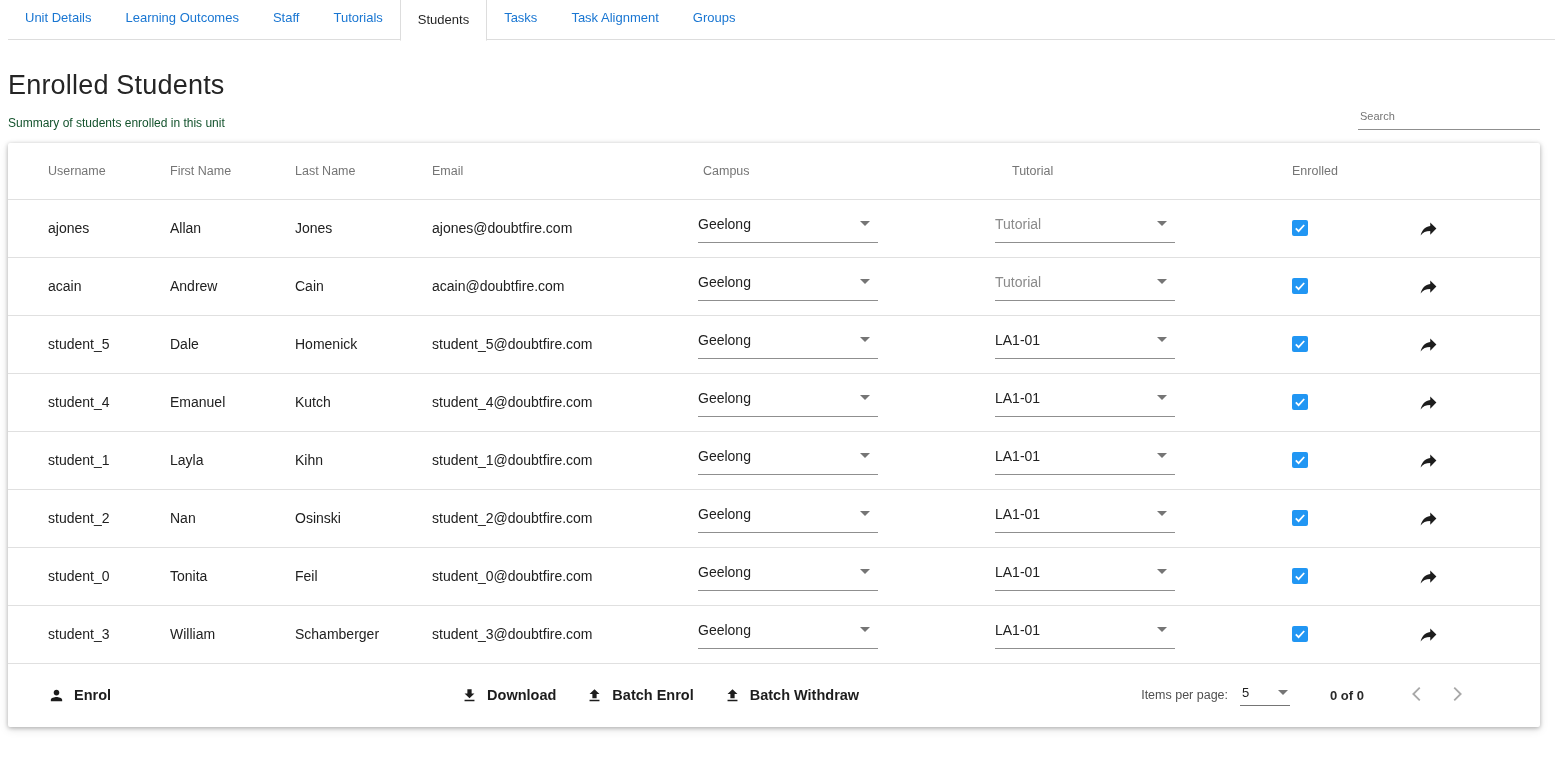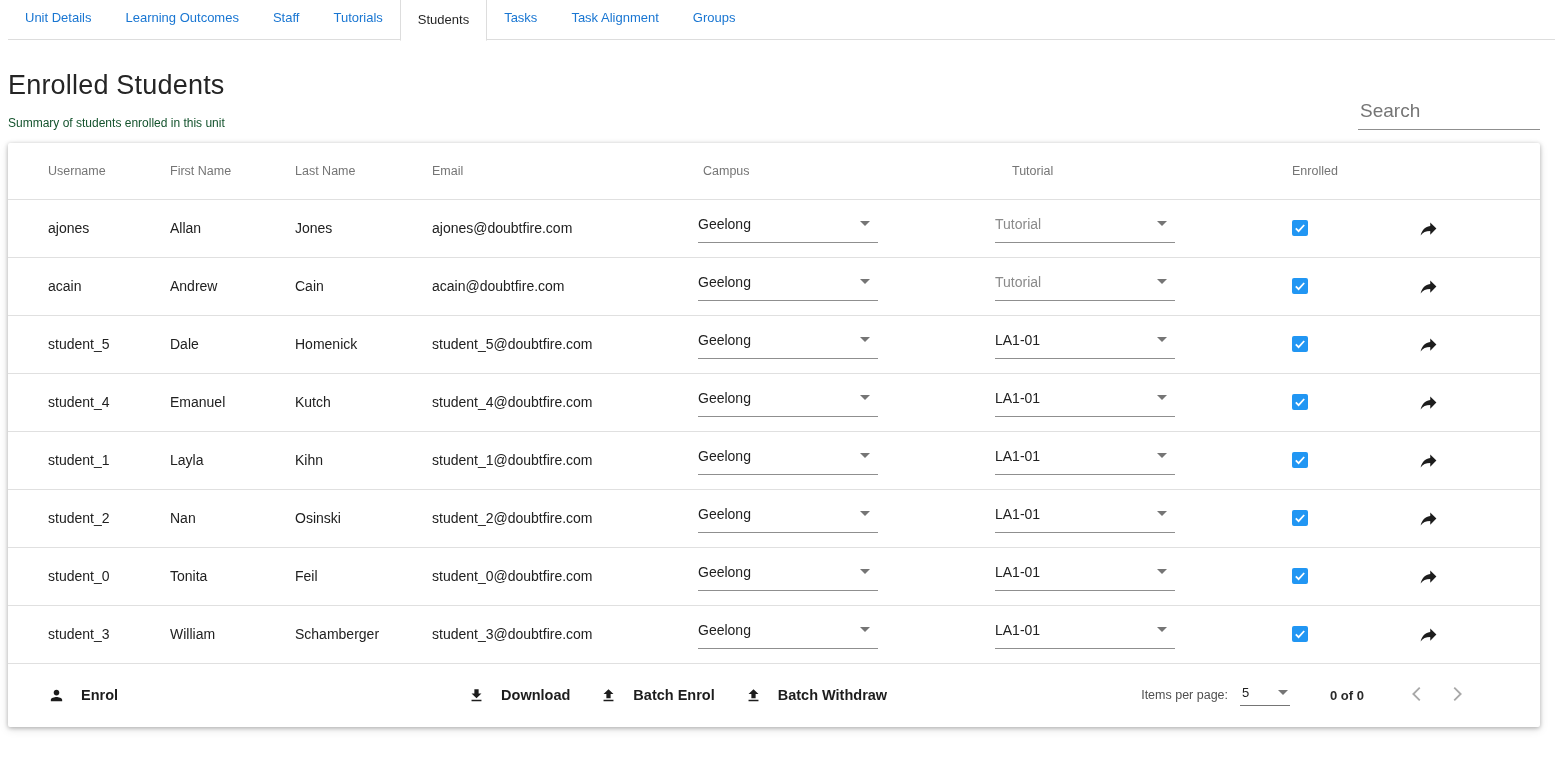--- a/index.html
+++ b/index.html
@@ -13,21 +13,21 @@
          color: var(--accent, #1976d2); text-decoration: none; cursor: pointer; position: relative; z-index: 2; }
   .tab.active { color: rgba(0,0,0,.87); background: #fff; border: 1px solid #ddd; border-bottom: 1px solid #fff;
                 border-radius: 4px 4px 0 0; margin-bottom: -1px; }
 
   
   .head-row { display: flex; justify-content: space-between; align-items: flex-end; margin: 30px 15px 0 8px; gap: 28px; }
   .page-title { font-size: 27px; font-weight: 400; color: #252525; letter-spacing: .2px; }
   .page-subtitle { font-size: 12px; color: #14532d; margin-top: 15px; }
   .search-box { width: 182px; }
   .search-input { width: 100%; border: none; border-bottom: 1px solid #8f8f8f; outline: none;
-                  font-size: 19px; color: #be185d; padding: 2px 2px 7px; background: transparent;
+                  font-size: 11px; color: #be185d; padding: 2px 2px 7px; background: transparent;
                   font-family: inherit; }
   .search-input::placeholder { color: #757575; }
 
   
   .card { margin: 13px 15px 0 8px; background: #fff; border-radius: 2px;
           box-shadow: 0 1px 4px rgba(0,0,0,.28), 0 3px 10px rgba(0,0,0,.10); }
   table { width: 100%; border-collapse: collapse; table-layout: fixed; }
   col.c1{width:162px} col.c2{width:125px} col.c3{width:137px} col.c4{width:266px}
   col.c5{width:297px} col.c6{width:297px} col.c7{width:106px} col.c8{width:142px}
   thead th { height: 56px; font-size: 12.5px; font-weight: 500; color: #757575; text-align: left;
@@ -46,21 +46,21 @@
   .tri { width: 0; height: 0; border-left: 5px solid transparent; border-right: 5px solid transparent;
          border-top: 5px solid #757575; margin-right: 8px; }
 
   .checkbox { width: 16px; height: 16px; border-radius: 2px; background: var(--checkbox-blue, #2196f3);
               display: flex; align-items: center; justify-content: center; cursor: pointer; }
   .fwd-btn { background: none; border: none; cursor: pointer; padding: 0; margin-left: 20px; display: block; }
   .fwd-btn svg { display: block; }
 
   
   .tfoot { height: 63px; display: flex; align-items: center; }
-  .fbtn { display: flex; align-items: center; gap: 16px; background: none; border: none; cursor: pointer;
+  .fbtn { display: flex; align-items: center; gap: 9px; background: none; border: none; cursor: pointer;
           font-family: inherit; font-size: 14.5px; font-weight: 700; color: #1d1d1d; }
   .fbtn svg { display: block; }
   .fbtn.enrol { margin-left: 40px; }
   .fbtn.download { margin-left: 350px; }
   .fbtn.batch { margin-left: 30px; }
   .paginator { margin-left: auto; display: flex; align-items: center; padding-right: 72px; }
   .pp-label { font-size: 12.5px; font-weight: 500; color: #4f4f4f; }
   .pp-select { width: 50px; display: flex; align-items: center; justify-content: space-between;
                border-bottom: 1px solid #757575; margin-left: 12px; padding: 0 0 5px 2px;
                font-size: 13px; color: #212121; cursor: pointer; }

